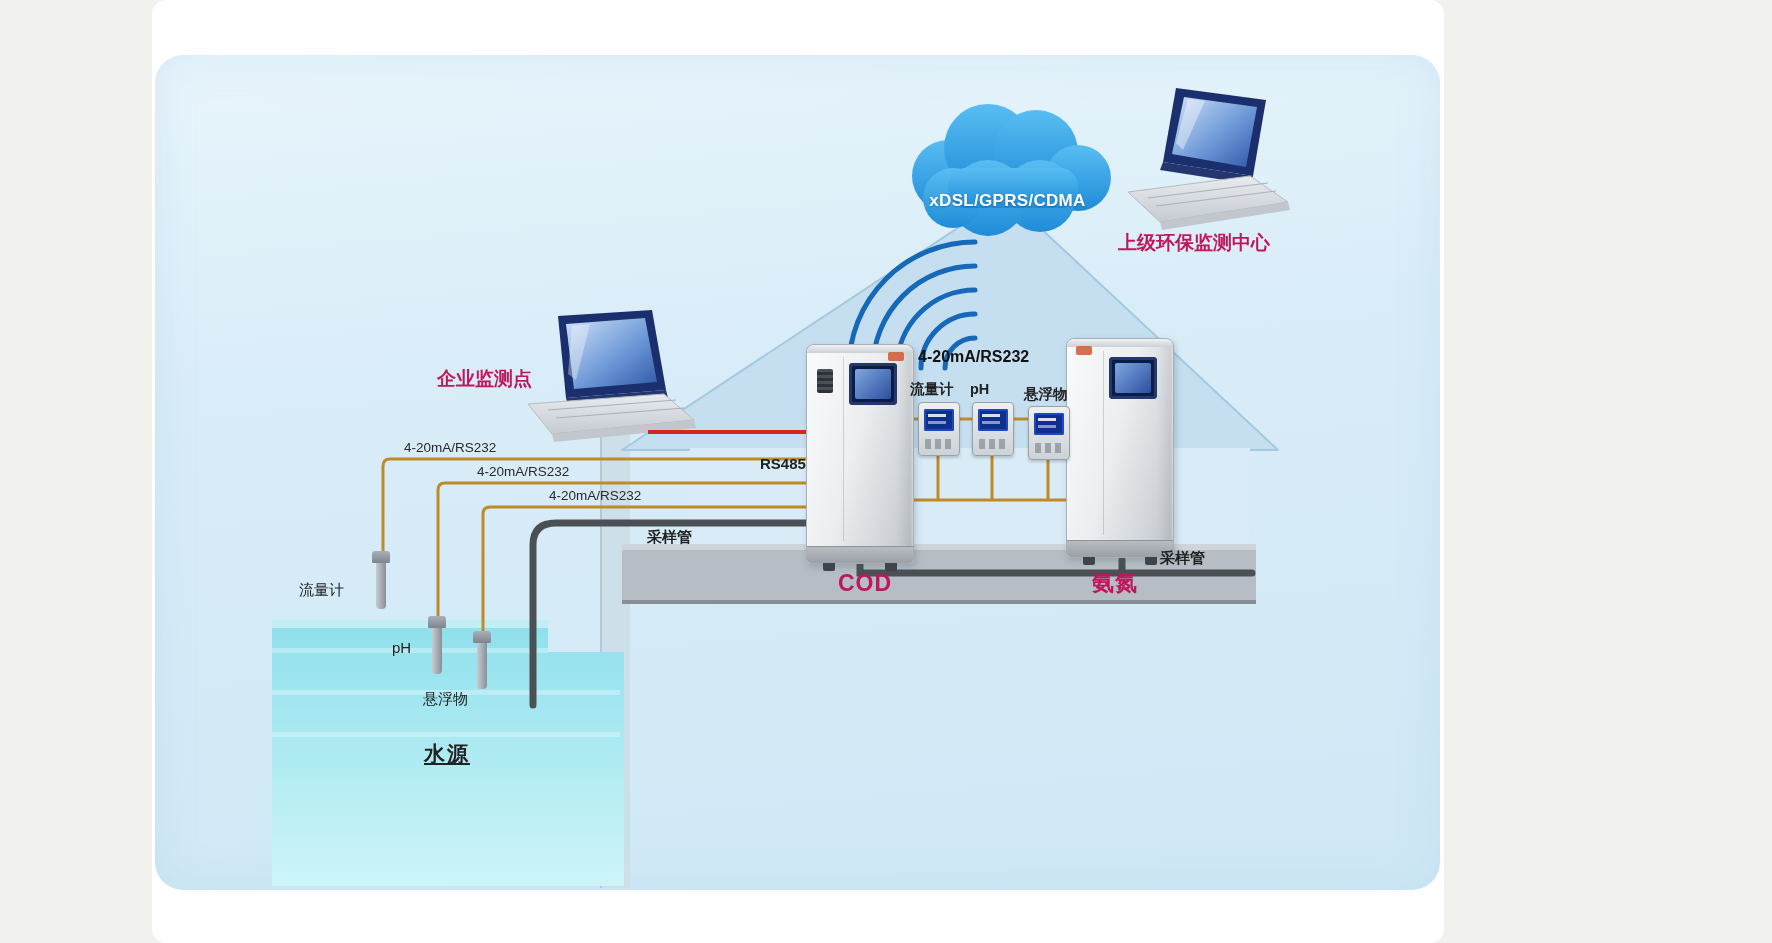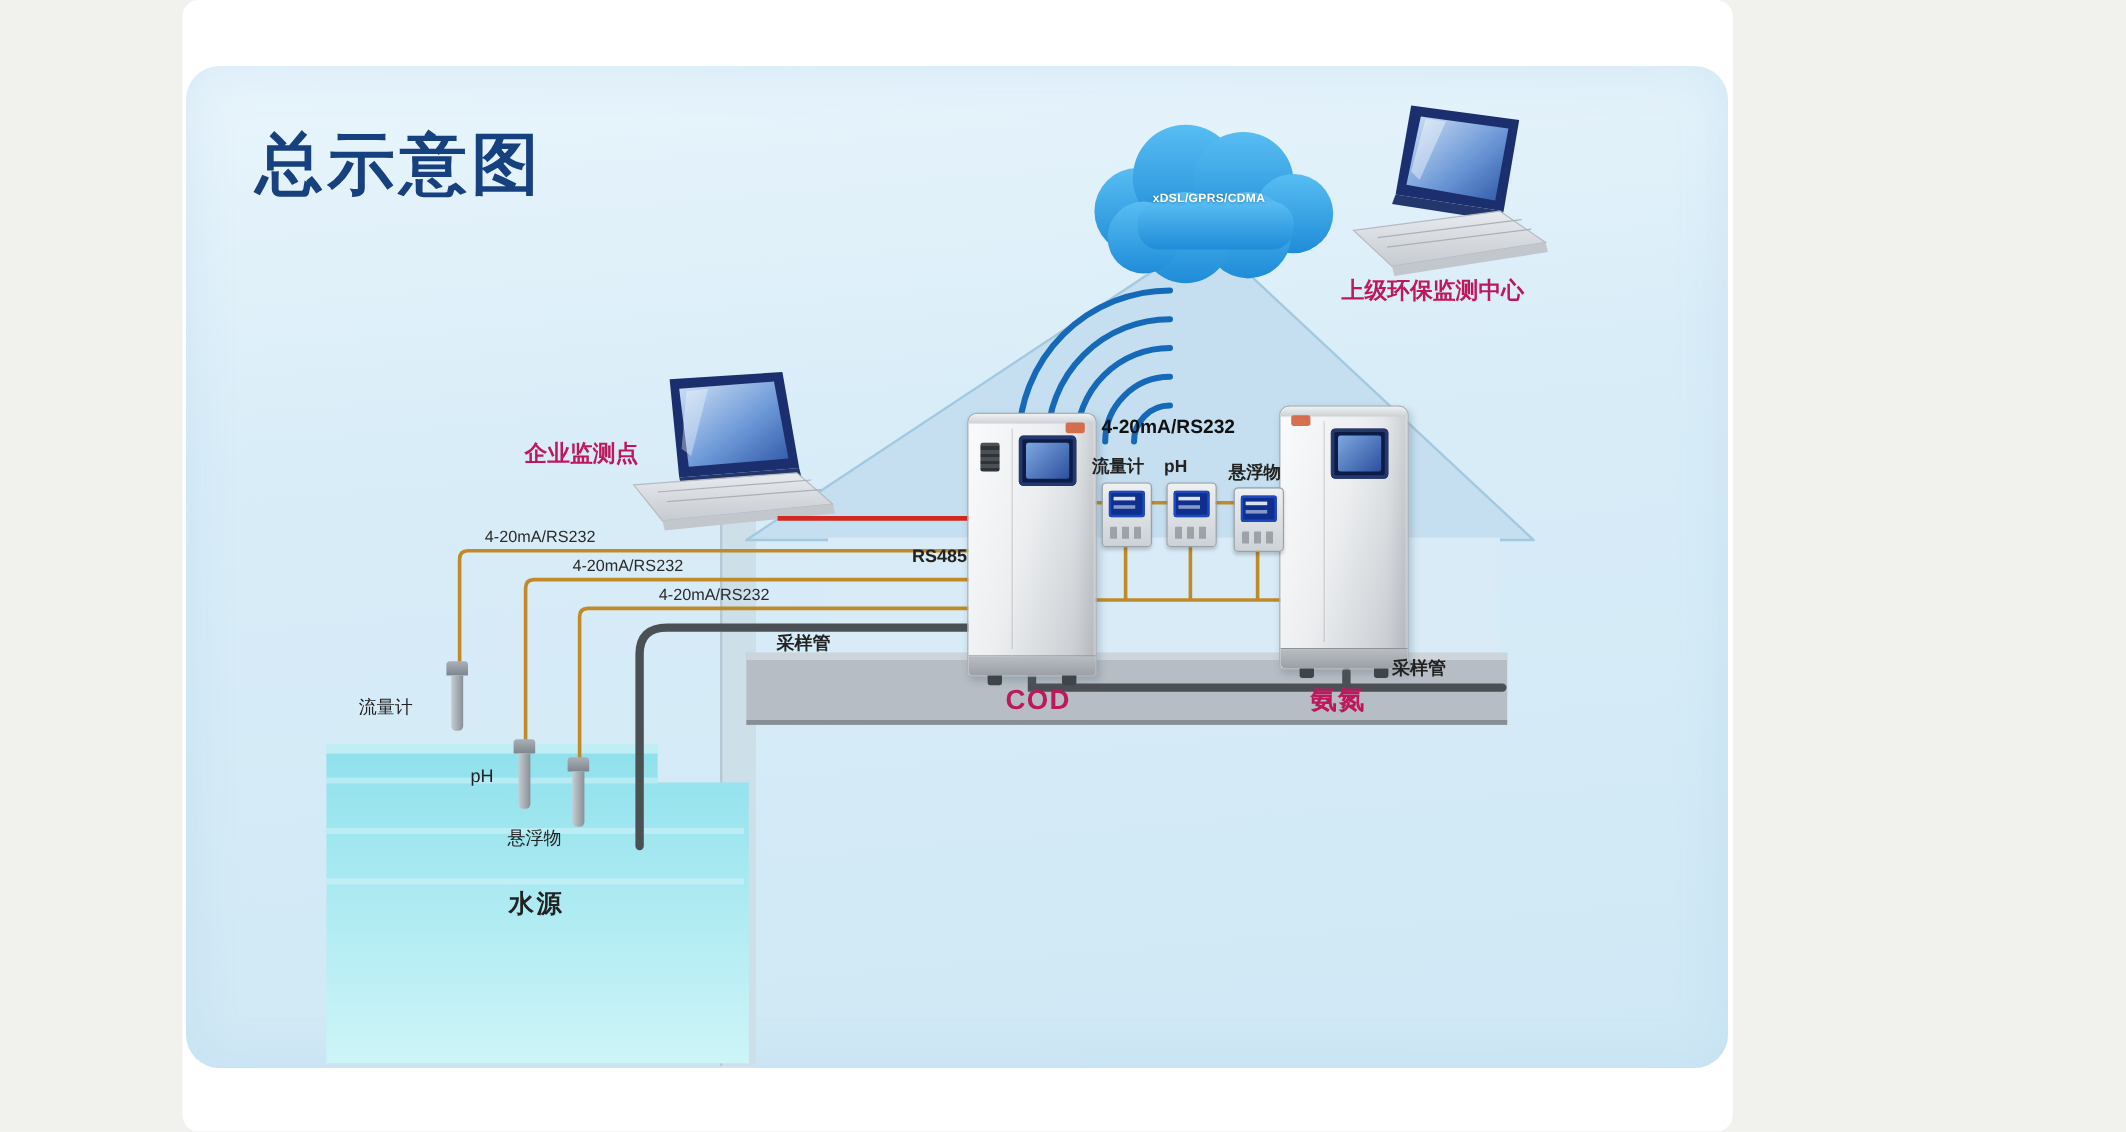--- a/index.html
+++ b/index.html
@@ -7,29 +7,29 @@
          font-family:"Liberation Sans",sans-serif;background:#f1f1ee;}
   .white-card{position:absolute;left:152px;top:0;width:1292px;height:943px;
               background:#ffffff;border-radius:14px;}
   .blue-panel{position:absolute;left:155px;top:55px;width:1285px;height:835px;
               border-radius:28px;
               background:linear-gradient(175deg,#e9f5fc 0%,#d9edf8 35%,#cfe8f5 100%);
               box-shadow:inset 0 0 40px rgba(160,200,230,.25);}
   svg.scene{position:absolute;left:0;top:0;z-index:2;}
   .lbl{position:absolute;z-index:4;color:#1c1c1c;white-space:nowrap;line-height:1.15;}
   .title{font-size:56px;font-weight:800;color:#17407e;letter-spacing:4px;}
-  .cloud-label{color:#ffffff;font-size:10px;font-weight:600;text-align:center;
-               width:165px;text-shadow:0 1px 2px rgba(0,40,90,.35);letter-spacing:.3px;}
+  .cloud-label{color:#ffffff;font-size:17px;font-weight:600;text-align:center;
+               width:165px;text-shadow:0 1px 2px rgba(0,40,90,.35);letter-spacing:.3px;margin-top:31px;}
   .site-label{font-size:19px;font-weight:700;color:#be185d;}
   .small-label{font-size:13.5px;color:#2a2a2a;}
   .mid-label{font-size:15px;color:#222;}
   .semibold{font-weight:600;}
   .bus-label{font-size:16px;font-weight:600;color:#111;}
   .cab-label{font-size:23px;font-weight:800;color:#be185d;letter-spacing:1px;}
-  .water-label{font-size:21px;font-weight:800;color:#222;letter-spacing:2px;}
+  .water-label{font-size:21px;font-weight:800;color:#222;letter-spacing:2px;text-decoration:underline;}
 
   
   .cabinet{position:absolute;z-index:3;width:106px;height:218px;
            border-radius:8px 8px 4px 4px;border:1px solid #a9aeb4;
            background:linear-gradient(105deg,#fafbfc 0%,#eceef0 45%,#d0d4d8 80%,#bfc3c8 100%);
            box-shadow:inset 0 2px 3px rgba(255,255,255,.85), inset -8px 0 12px rgba(0,0,0,.08),
                       2px 3px 6px rgba(60,90,110,.25);}
   .cabinet .cap{position:absolute;top:0;left:0;right:0;height:8px;border-radius:8px 8px 0 0;
                 background:linear-gradient(#eff1f3,#ccd1d5);}
   .cabinet .screen{position:absolute;left:42px;top:18px;width:48px;height:42px;background:#0d1c46;
@@ -214,21 +214,20 @@
   </div>
   <div class="sensor" style="left:428px;top:616px;">
     <div class="cap"></div>
       <div class="body"></div>
   </div>
   <div class="sensor" style="left:473px;top:631px;">
     <div class="cap"></div>
       <div class="body"></div>
   </div>
 
-  <div class="lbl title" style="left:213px;top:105px;">总示意图</div>
   <div class="lbl cloud-label" style="left:925px;top:160px;">xDSL/GPRS/CDMA</div>
   <div class="lbl site-label" style="left:1118px;top:232px;">上级环保监测中心</div>
   <div class="lbl site-label" style="left:437px;top:368px;">企业监测点</div>
   <div class="lbl mid-label semibold" style="left:760px;top:432px;margin-top:23px;">RS485</div>
   <div class="lbl bus-label" style="left:918px;top:348px;">4-20mA/RS232</div>
   <div class="lbl small-label" style="left:404px;top:440px;">4-20mA/RS232</div>
   <div class="lbl small-label" style="left:477px;top:464px;">4-20mA/RS232</div>
   <div class="lbl small-label" style="left:549px;top:488px;">4-20mA/RS232</div>
   <div class="lbl mid-label semibold" style="left:910px;top:381px;font-size:14.5px;">流量计</div>
   <div class="lbl mid-label semibold" style="left:970px;top:381px;font-size:14.5px;">pH</div>

